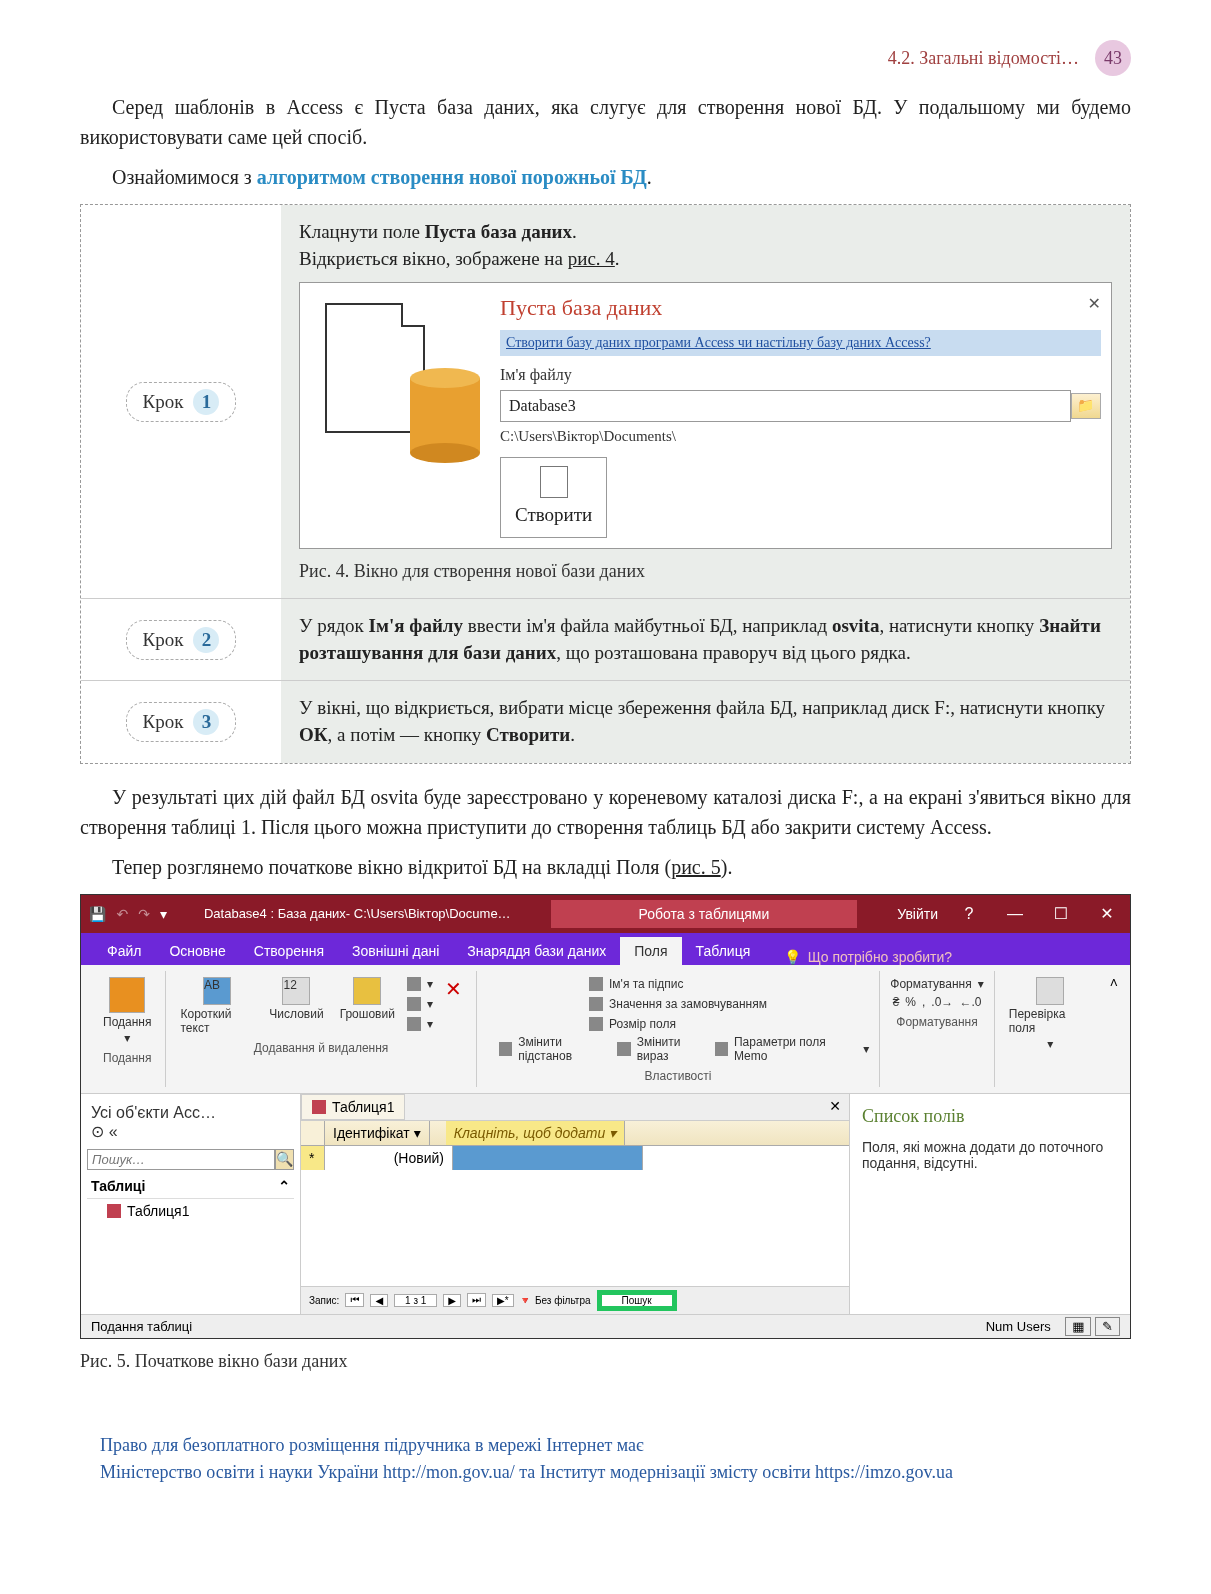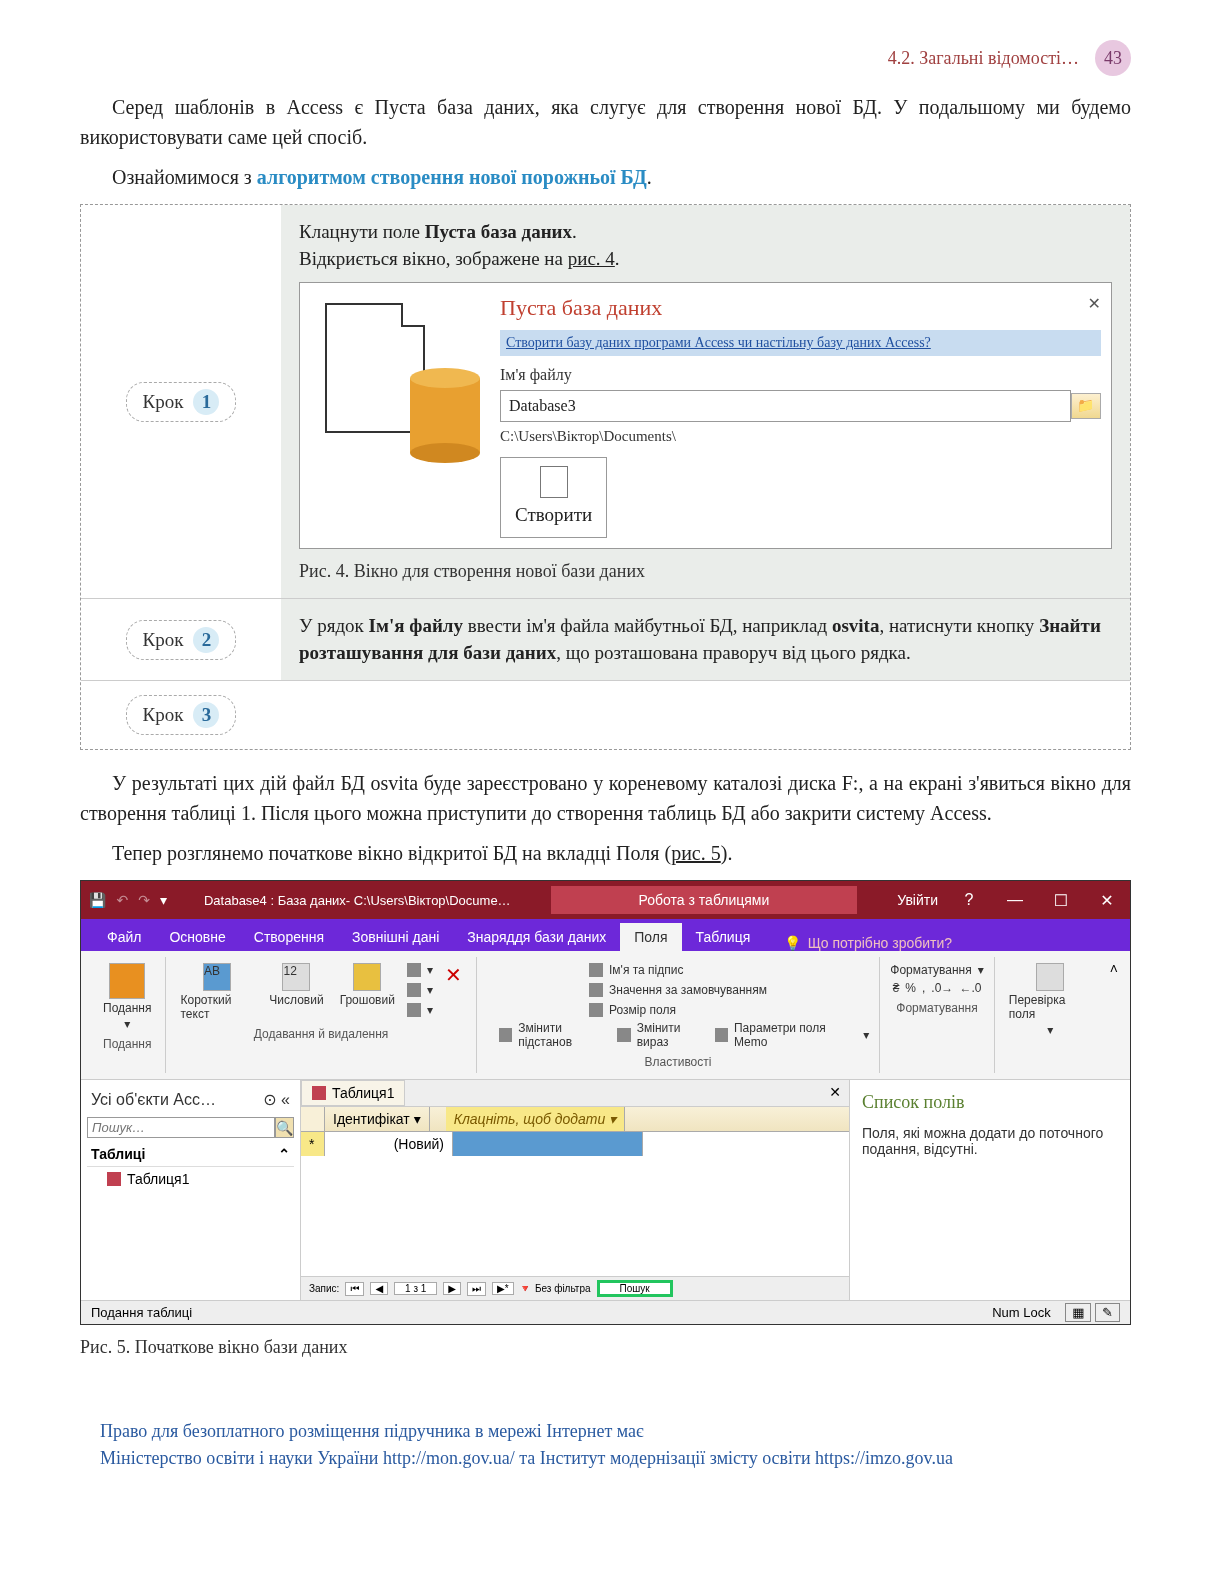--- a/index.html
+++ b/index.html
@@ -57,21 +57,21 @@
   .rgroup-row { display:flex; gap:8px; align-items:flex-start; }
   .rbtn { display:flex; flex-direction:column; align-items:center; gap:2px; font-size:12px; color:#333; padding:2px 4px; }
   .rbtn-icon { width:28px; height:28px; background:#ddd; border:1px solid #aaa; }
   .rbtn-icon.big { width:36px; height:36px; }
   .rbtn-icon.orange { background:#e89020; }
   .rgroup-label { font-size:12px; color:#555; margin-top:4px; }
   .small-row { display:flex; align-items:center; gap:6px; font-size:12px; color:#333; margin:2px 0; }
   .small-icon { width:14px; height:14px; background:#888; }
   .content-area { display:flex; height:220px; }
   .nav-pane { width:220px; border-right:1px solid #ccc; background:#fff; padding:6px; }
-  .nav-header { display:flex; align-items:flex-end; justify-content:space-between; font-size:16px; color:#333; padding:4px; }
+  .nav-header { display:flex; align-items:flex-start; justify-content:space-between; font-size:16px; color:#333; padding:4px;flex-direction:column; }
   .nav-search { display:flex; margin:4px 0; }
   .nav-search input { flex:1; border:1px solid #999; padding:2px 4px; font-size:13px; font-style:italic; }
   .nav-search .srch-btn { width:24px; border:1px solid #999; background:#f0e0b0; display:flex; align-items:center; justify-content:center; }
   .nav-group { font-weight:bold; font-size:14px; padding:4px; border-bottom:1px solid #ddd; display:flex; justify-content:space-between; }
   .nav-item { padding:4px 4px 4px 20px; font-size:14px; display:flex; align-items:center; gap:6px; }
   .tbl-icon { width:14px; height:14px; background:#c04050; }
   .datasheet { flex:1; border-right:1px solid #ccc; display:flex; flex-direction:column; }
   .ds-tab { background:#f8f4e8; border:1px solid #ccc; padding:4px 10px; display:inline-flex; align-items:center; gap:6px; width:fit-content; }
   .ds-grid { flex:1; background:#fff; }
   .ds-header-row { display:flex; background:linear-gradient(#f8f0d8,#f0e4c0); border-bottom:1px solid #aaa; }
@@ -160,20 +160,23 @@
       </div>
     </div>
 
     <div class="step-row">
       <div class="step-label-cell">
         <div class="step-badge">
           <span>Крок</span>
           <span class="num">3</span>
         </div>
       </div>
+      <div class="step-content">
+        <span>У вікні, що відкриється, вибрати місце збереження файла БД, наприклад диск F:, натиснути кнопку </span><span class="bold">ОК</span><span>, а потім — кнопку </span><span class="bold">Створити</span><span>.</span>
+      </div>
     </div>
   </div>
 
   <p class="body-text"><span class="indent"></span><span>У результаті цих дій файл БД osvita буде зареєстровано у кореневому каталозі диска F:, а на екрані з'явиться вікно для створення таблиці 1. Після цього можна приступити до створення таблиць БД або закрити систему Access.</span></p>
   <p class="body-text"><span class="indent"></span><span>Тепер розглянемо початкове вікно відкритої БД на вкладці Поля (</span><span class="underline">рис. 5</span><span>).</span></p>
 
   <div class="access-window">
     <div class="titlebar">
       <div class="tb-left">
         <span>💾</span>
@@ -345,33 +348,33 @@
         </div>
         <div class="record-nav">
           <span>Запис:</span>
           <span class="rn-btn">⏮</span>
           <span class="rn-btn">◀</span>
           <span style="background:#fff;border:1px solid #aaa;padding:0 10px">1 з 1</span>
           <span class="rn-btn">▶</span>
           <span class="rn-btn">⏭</span>
           <span class="rn-btn">▶*</span>
           <span>🔻 <span>Без фільтра</span></span>
-          <span style="background:#fff;border:3px solid #22c55e;padding:0 20px">Пошук</span>
+          <span style="background:#fff;border:5px solid #22c55e;padding:0 20px">Пошук</span>
         </div>
       </div>
 
       <div class="side-panel">
         <div class="side-title">Список полів</div>
         <div class="side-text">Поля, які можна додати до поточного подання, відсутні.</div>
       </div>
     </div>
     <div class="status-bar">
       <span>Подання таблиці</span>
       <span>
-        <span>Num Lock</span>
+        <span>Num Users</span>
         &nbsp;&nbsp;
         <span style="border:1px solid #888;padding:1px 6px">▦</span>
         <span style="border:1px solid #888;padding:1px 6px">✎</span>
       </span>
     </div>
   </div>
 
   <div class="fig-caption" style="margin-top:8px">Рис. 5. Початкове вікно бази даних</div>
 
   <div class="footer">

